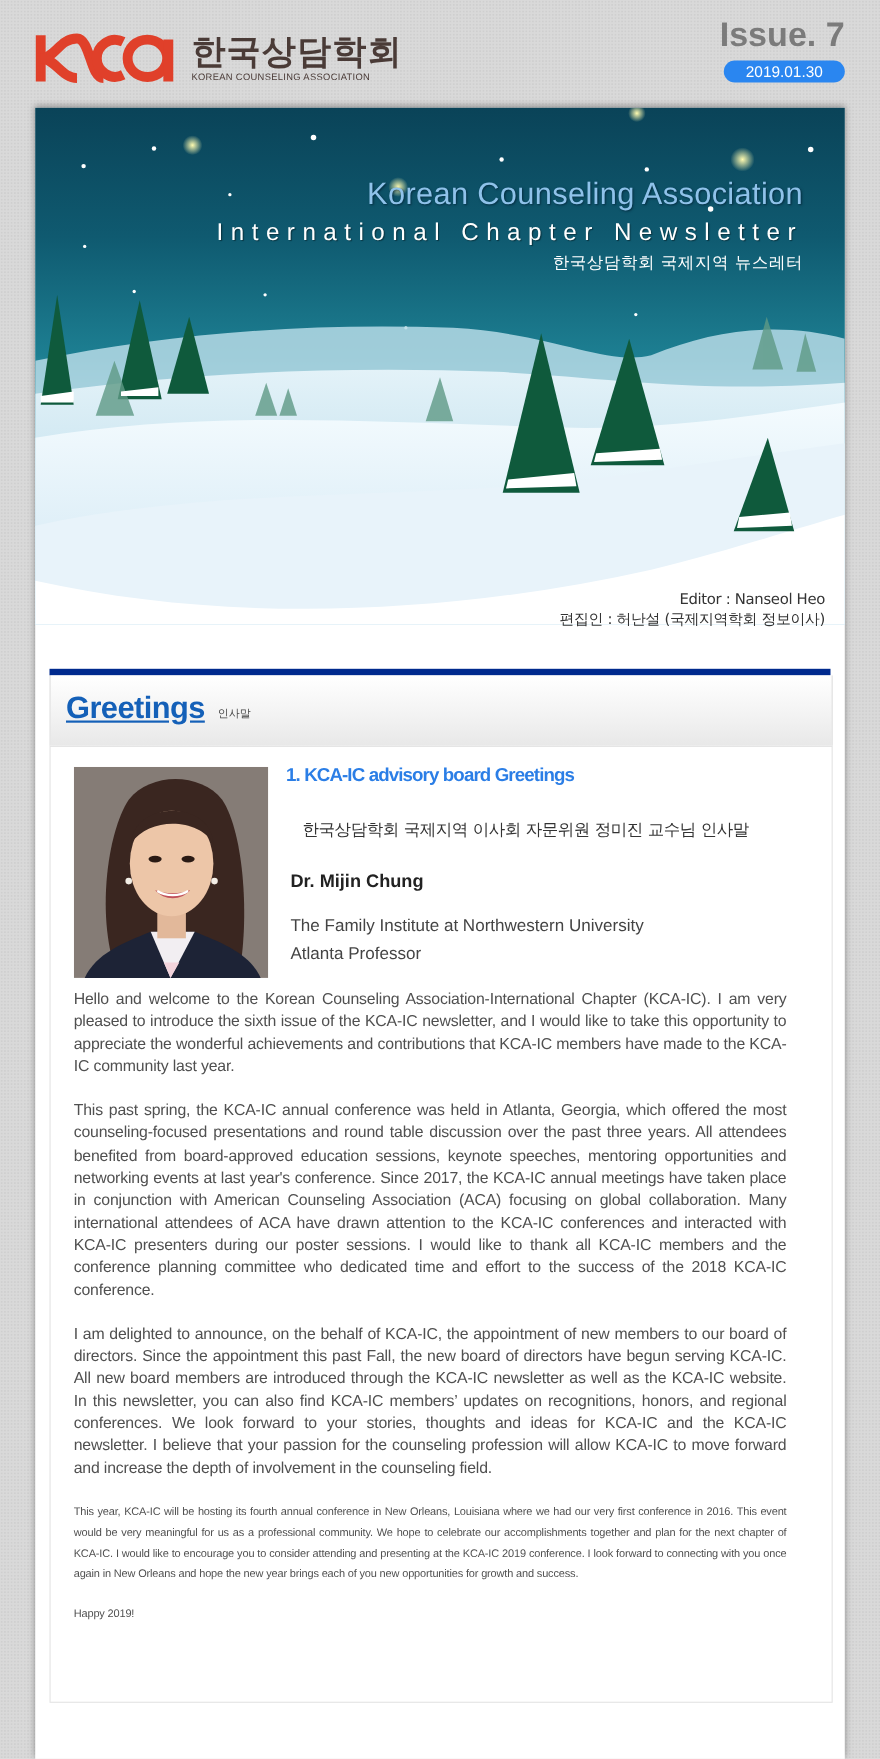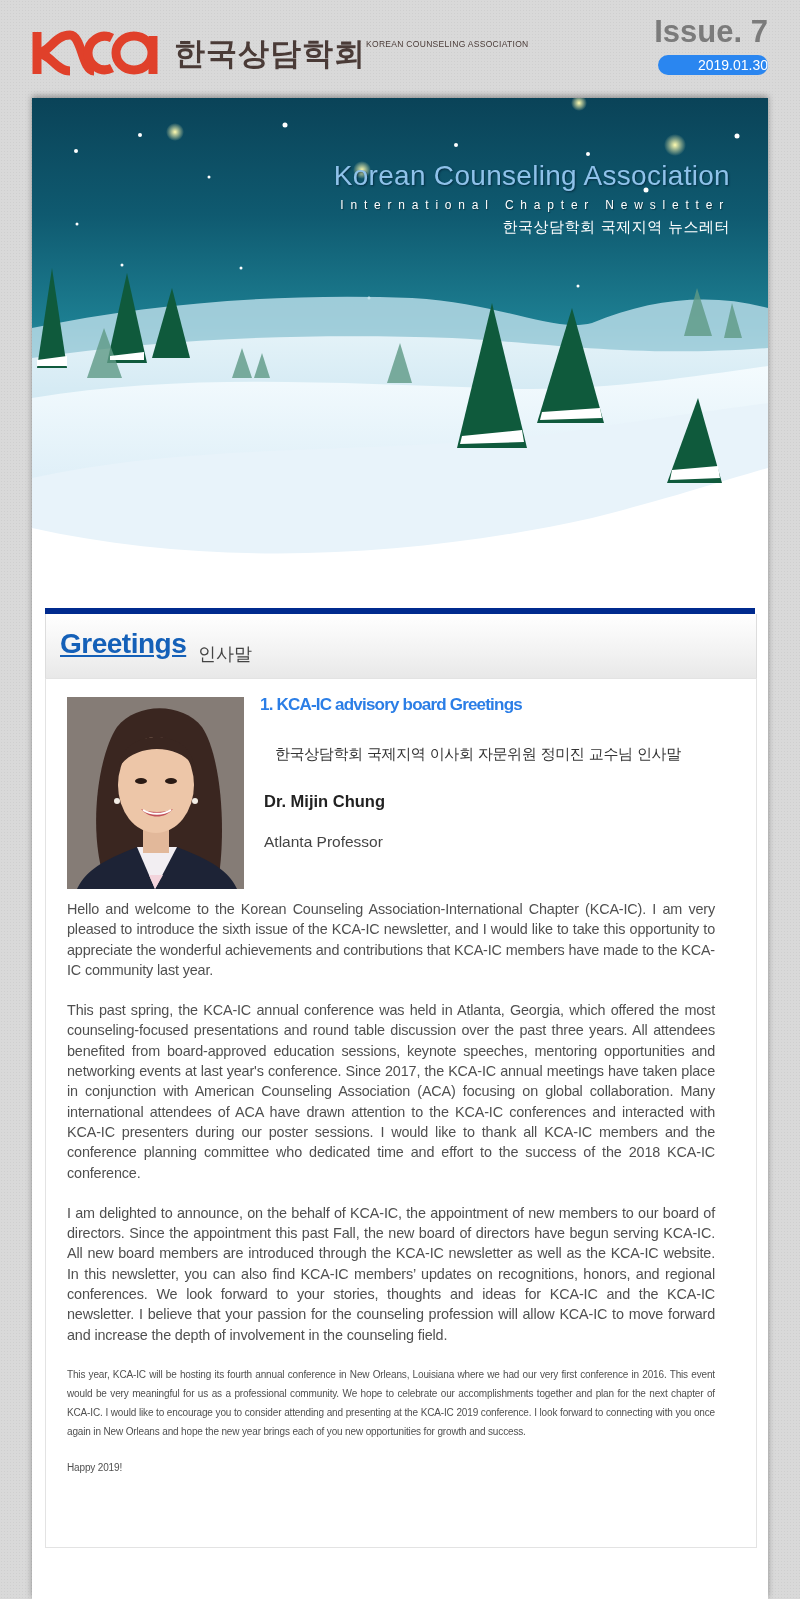--- a/index.html
+++ b/index.html
@@ -7,41 +7,41 @@
     width:800px; height:1599px; overflow:hidden;
     background:#d9d9d9;
     background-image: radial-gradient(#cfcfcf 1px, transparent 1px);
     background-size: 3px 3px;
     font-family:"Liberation Sans", sans-serif;
     position:relative;
   }
   .header { position:absolute; left:0; top:0; width:800px; height:98px; }
   .logo { position:absolute; left:32px; top:30px; height:46px; display:flex; align-items:center; }
   .logo-mark { width:128px; height:46px; }
-  .logo-text { margin-left:14px; display:flex; flex-direction:row; }
+  .logo-text { margin-left:14px; display:flex; flex-direction:column; }
   .logo-ko { font-size:31px; color:#4a3b37; font-weight:bold; letter-spacing:1px; line-height:32px; font-family:"DejaVu Sans", sans-serif; }
   .logo-en { font-size:8.5px; color:#4a3b37; letter-spacing:0.3px; margin-top:2px; }
   .issue { position:absolute; right:32px; top:14px; font-size:31px; color:#7b7b7b; font-weight:bold; text-align:right; }
-  .date-badge { position:absolute; right:32px; top:55px; width:110px; height:20px; border-radius:10px; background:#2a86f0; color:#fff; font-size:14px; text-align:right; line-height:20px; }
+  .date-badge { position:absolute; right:32px; top:55px; width:110px; height:20px; border-radius:10px; background:#2a86f0; color:#fff; font-size:14px; text-align:center; line-height:20px; }
 
   .paper { position:absolute; left:32px; top:98px; width:736px; height:1501px; background:#fff; box-shadow:0 -2px 6px rgba(0,0,0,0.35); }
   .banner { position:absolute; left:0; top:0; width:736px; height:470px; overflow:hidden;
     background: linear-gradient(180deg,#0a4358 0%,#0f5a70 25%,#1d7f92 48%,#73b5c4 62%,#cfe7ef 72%,#e9f4f9 100%); }
   .banner svg { position:absolute; left:0; top:0; }
   .banner-title { position:absolute; right:38px; top:62px; text-align:right; }
   .t1 { font-size:28px; color:#8fc2ea; text-shadow:1px 1px 2px rgba(0,30,50,0.7); letter-spacing:0.3px; }
-  .t2 { font-size:12px; color:#ffffff; letter-spacing:6.8px; margin-top:6px; text-shadow:1px 1px 1px rgba(0,0,0,0.4); }
+  .t2 { font-size:22px; color:#ffffff; letter-spacing:6.8px; margin-top:6px; text-shadow:1px 1px 1px rgba(0,0,0,0.4); }
   .t3 { font-size:15px; color:#ffffff; margin-top:6px; font-family:"DejaVu Sans", sans-serif; letter-spacing:0.5px; }
   .editor { position:absolute; right:18px; top:438px; text-align:right; font-size:13.5px; color:#333; line-height:18px; letter-spacing:-0.3px; font-family:"DejaVu Sans", sans-serif; }
 
   .section-bar { position:absolute; left:13px; top:510px; width:710px; height:6px; background:#002a8e; }
   .section-head { position:absolute; left:13px; top:516px; width:710px; height:64px;
     background:linear-gradient(180deg,#ffffff 0%,#f2f2f2 60%,#e8e8e8 100%); border-left:1px solid #ddd; border-right:1px solid #ddd; }
   .sh-title { position:absolute; left:14px; top:14px; font-size:28px; font-weight:bold; color:#1460b8; letter-spacing:-0.5px;text-decoration:underline; }
-  .sh-sub { position:absolute; left:152px; top:28px; font-size:18px; color:#444; font-family:"DejaVu Sans", sans-serif; }
+  .sh-sub { position:absolute; left:152px; top:28px; font-size:10px; color:#444; font-family:"DejaVu Sans", sans-serif; }
 
   .content { position:absolute; left:13px; top:580px; width:690px; height:868px; border:1px solid #e3e3e3; background:#fff; padding:0 10px; }
   .photo { position:absolute; left:21px; top:18px; width:177px; height:192px; overflow:hidden; }
   .sub-title { position:absolute; left:214px; top:16px; font-size:17px; font-weight:bold; color:#2b7ee6; letter-spacing:-0.8px; }
   .ko-line { position:absolute; left:214px; top:66px; font-size:15px; color:#333; font-family:"DejaVu Sans", sans-serif; letter-spacing:-0.4px;margin-left:15px; }
   .name { position:absolute; left:218px; top:113px; font-size:16.5px; font-weight:bold; color:#222; }
   .aff { position:absolute; left:218px; top:150px; font-size:15.5px; color:#444; line-height:26px; }
   .body-text { position:absolute; left:21px; top:220px; width:648px; font-size:14.4px; color:#505050; line-height:20.3px; text-align:justify; letter-spacing:-0.15px; }
   .body-text p { margin:0 0 20px 0; }
   .body-text p.small { font-size:10px; line-height:19px; }
@@ -141,20 +141,24 @@
         <path d="M640 372 L686 368 L688 380 L638 382 Z"></path>
       </g>
     </svg>
     <div class="banner-title">
       <div class="t1">Korean Counseling Association</div>
       <div class="t2">International Chapter Newsletter</div>
       <div class="t3">한국상담학회 국제지역 뉴스레터</div>
     </div>
   </div>
 
+  <div class="editor">
+    <div>Editor : Nanseol Heo</div>
+    <div>편집인 : 허난설 (국제지역학회 정보이사)</div>
+  </div>
 
   <div class="section-bar"></div>
   <div class="section-head">
     <span class="sh-title">Greetings</span>
     <span class="sh-sub">인사말</span>
   </div>
 
   <div class="content">
     <div class="photo" title="Portrait of Dr. Mijin Chung">
       <svg width="177" height="192" viewBox="0 0 177 192">
@@ -171,20 +175,21 @@
         <path d="M74 112 C82 122 98 122 106 112 C98 116 82 116 74 112 Z" fill="#c0505a"></path>
         <path d="M76 113 C84 118 96 118 104 113" stroke="#fff" stroke-width="2" fill="none"></path>
         <circle cx="50" cy="104" r="3" fill="#f3eee6"></circle>
           <circle cx="128" cy="104" r="3" fill="#f3eee6"></circle>
       </svg>
     </div>
     <div class="sub-title">1. KCA-IC advisory board Greetings</div>
     <div class="ko-line">한국상담학회 국제지역 이사회 자문위원 정미진 교수님 인사말</div>
     <div class="name">Dr. Mijin Chung</div>
     <div class="aff">
+      <div>The Family Institute at Northwestern University</div>
       <div>Atlanta Professor</div>
     </div>
     <div class="body-text">
       <p>Hello and welcome to the Korean Counseling Association-International Chapter (KCA-IC). I am very pleased to introduce the sixth issue of the KCA-IC newsletter, and I would like to take this opportunity to appreciate the wonderful achievements and contributions that KCA-IC members have made to the KCA-IC community last year.</p>
       <p>This past spring, the KCA-IC annual conference was held in Atlanta, Georgia, which offered the most counseling-focused presentations and round table discussion over the past three years. All attendees benefited from board-approved education sessions, keynote speeches, mentoring opportunities and networking events at last year's conference. Since 2017, the KCA-IC annual meetings have taken place in conjunction with American Counseling Association (ACA) focusing on global collaboration. Many international attendees of ACA have drawn attention to the KCA-IC conferences and interacted with KCA-IC presenters during our poster sessions. I would like to thank all KCA-IC members and the conference planning committee who dedicated time and effort to the success of the 2018 KCA-IC conference.</p>
       <p>I am delighted to announce, on the behalf of KCA-IC, the appointment of new members to our board of directors. Since the appointment this past Fall, the new board of directors have begun serving KCA-IC. All new board members are introduced through the KCA-IC newsletter as well as the KCA-IC website. In this newsletter, you can also find KCA-IC members’ updates on recognitions, honors, and regional conferences. We look forward to your stories, thoughts and ideas for KCA-IC and the KCA-IC newsletter. I believe that your passion for the counseling profession will allow KCA-IC to move forward and increase the depth of involvement in the counseling field.</p>
       <p class="small">This year, KCA-IC will be hosting its fourth annual conference in New Orleans, Louisiana where we had our very first conference in 2016. This event would be very meaningful for us as a professional community. We hope to celebrate our accomplishments together and plan for the next chapter of KCA-IC. I would like to encourage you to consider attending and presenting at the KCA-IC 2019 conference. I look forward to connecting with you once again in New Orleans and hope the new year brings each of you new opportunities for growth and success.</p>
       <p class="small close">Happy 2019!</p>
     </div>
   </div>

